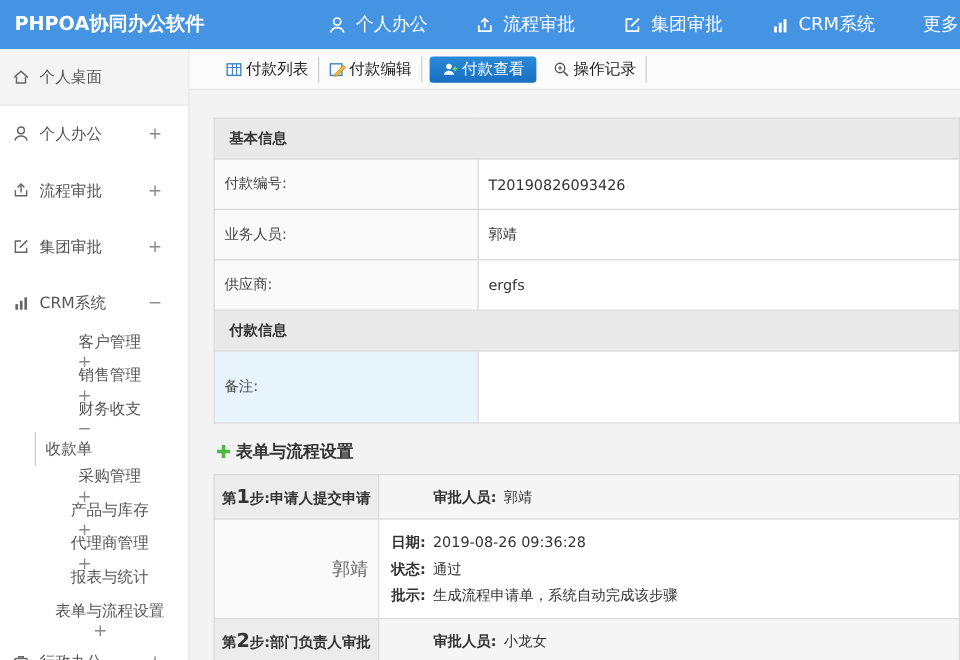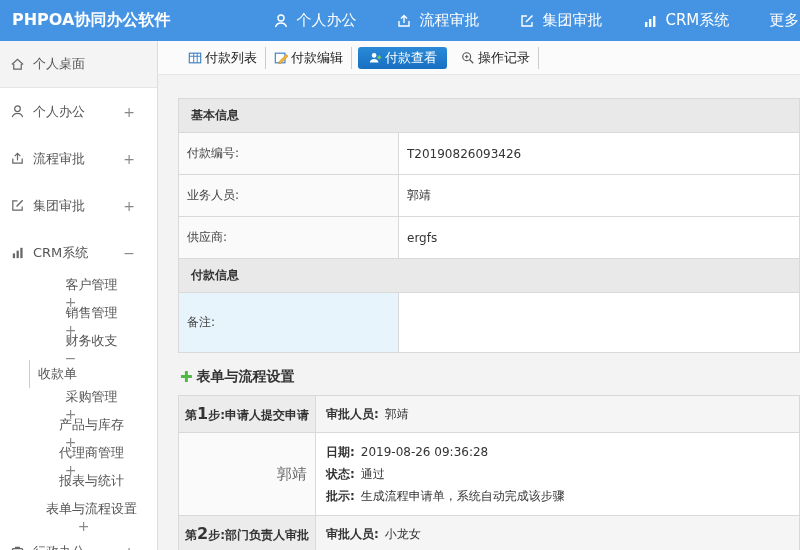--- a/index.html
+++ b/index.html
@@ -55,21 +55,21 @@
   .info-table .remark-lab{background:var(--remark-bg);height:60px;}
   .info-table .remark-val{background:#fff;}
 
   .prog-title{display:flex;align-items:center;gap:4px;margin:15px 0 9px 2px;font-size:14px;font-weight:bold;color:#333;}
   .plus-icon{color:var(--green);font-size:15px;font-weight:bold;line-height:1;}
 
   .step-table td{border:1px solid var(--border);vertical-align:middle;}
   .step-table .shead-l{width:122px;background:#ececec;font-weight:bold;padding:8px 6px;color:#333;white-space:nowrap;}
   .step-table .shead-l .num{font-size:16px;}
   .step-table .shead-r{background:#f5f5f5;padding:8px 10px;}
-  .step-table .shead-r .blab{font-weight:bold;margin-right:6px;}
+  .step-table .shead-r .blab{font-weight:bold;margin-right:6px;margin-left:35px;}
   .step-table .name{background:var(--label-bg);text-align:right;padding:10px 8px;font-size:15px;color:#666;}
   .step-table .detail{background:#fff;padding:8px 10px;}
   .dline{line-height:22px;}
   .dline .blab{font-weight:bold;margin-right:6px;}
 </style>
 </head>
 <body>
 
 <div class="topbar">
   <div class="logo">PHPOA协同办公软件</div>

